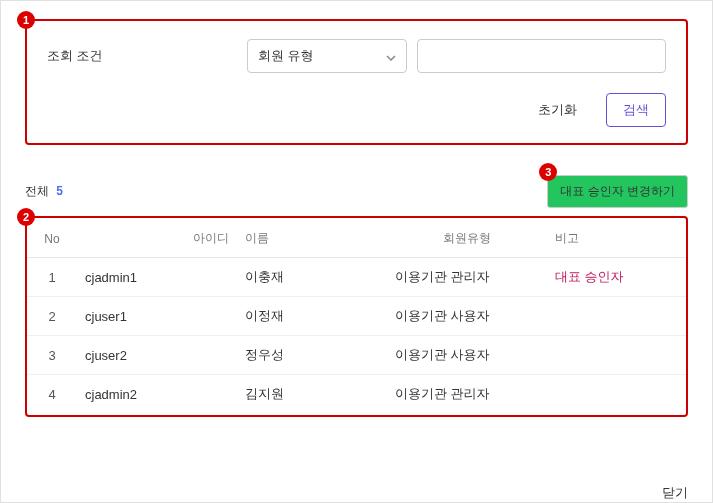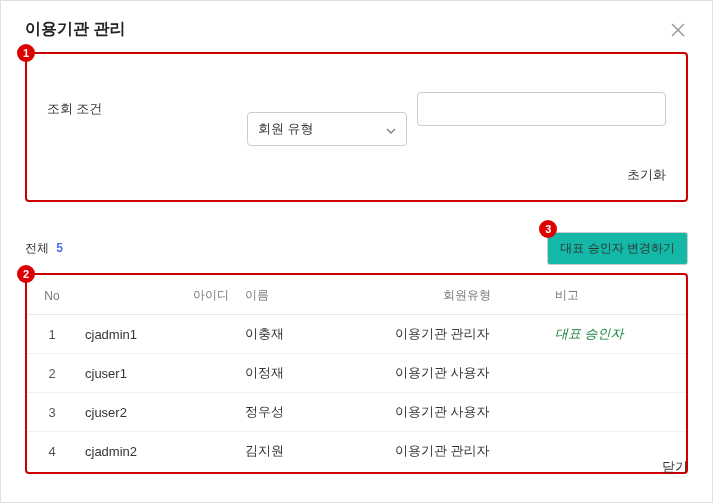--- a/index.html
+++ b/index.html
@@ -72,34 +72,32 @@
     .search-row {
       display: flex;
       align-items: center;
       gap: 10px;
       margin-bottom: 20px;
     }
     .search-label {
       font-size: 13px;
       color: #333;
       width: 190px;
-      font-family: Liberation Serif, serif;
     }
     .select-box {
       width: 160px;
       height: 34px;
       border: 1px solid #ccc;
       border-radius: 4px;
       padding: 0 10px;
       display: flex;
       align-items: center;
       justify-content: space-between;
       cursor: pointer;
       background: #fff;
-      margin-top: 40px;
     }
     .select-box .chevron {
       color: #888;
     }
     .search-input {
       flex: 1;
       height: 34px;
       border: 1px solid #ccc;
       border-radius: 4px;
       padding: 0 10px;
@@ -138,21 +136,21 @@
       font-size: 12px;
       color: #333;
     }
     .list-count .count {
       color: #4a6ff0;
       font-weight: bold;
       margin-left: 4px;
     }
     .btn-change {
       border: 1px solid #ccc;
-      background: #14b8a6;
+      background: #22c55e;
       color: #333;
       border-radius: 3px;
       padding: 7px 12px;
       font-size: 12px;
       cursor: pointer;
       position: relative;
     }
     .badge-3 {
       top: -12px;
       left: -8px;
@@ -194,67 +192,58 @@
       border-bottom: none;
     }
     tbody td:first-child {
       text-align: center;
       color: #555;
     }
     .col-id { width: 160px; text-align: right; }
     .col-name { width: 150px; }
     .col-type { width: 160px; text-align: center; }
     .link-primary {
-      color: #15803d;
-      cursor: pointer;
-      font-style: italic;
+      color: #be185d;
+      cursor: pointer;
     }
     .modal-footer {
       position: absolute;
-      bottom: 26px;
+      bottom: 0;
       right: 24px;
     }
     .btn-close {
       background: transparent;
       border: none;
       color: #333;
       font-size: 13px;
       cursor: pointer;
     }
   </style>
 </head>
 <body>
 
 <div class="modal">
-  <div class="modal-header">
-    <div class="modal-title">이용기관 관리</div>
-    <div class="close-x">
-      <svg viewBox="0 0 16 16" fill="none" stroke="currentColor" stroke-width="1.5">
-        <line x1="2" y1="2" x2="14" y2="14"></line>
-        <line x1="14" y1="2" x2="2" y2="14"></line>
-      </svg>
-    </div>
-  </div>
 
   <div class="search-box">
     <div class="badge badge-1">1</div>
     <div class="search-row">
       <div class="search-label">조회 조건</div>
       <div class="select-box">
         <span>회원 유형</span>
         <span class="chevron">
           <svg width="10" height="6" viewBox="0 0 10 6" fill="none" stroke="currentColor" stroke-width="1.5">
             <polyline points="1,1 5,5 9,1"></polyline>
           </svg>
         </span>
       </div>
       <input class="search-input" type="text" value="" style="">
     </div>
     <div class="search-actions">
       <button class="btn-reset">초기화</button>
+      <button class="btn-search">검색</button>
     </div>
   </div>
 
   <div class="list-header">
     <div class="list-count">
       <span>전체</span>
       <span class="count">5</span>
     </div>
     <div style="position:relative;">
       <div class="badge badge-3">3</div>

